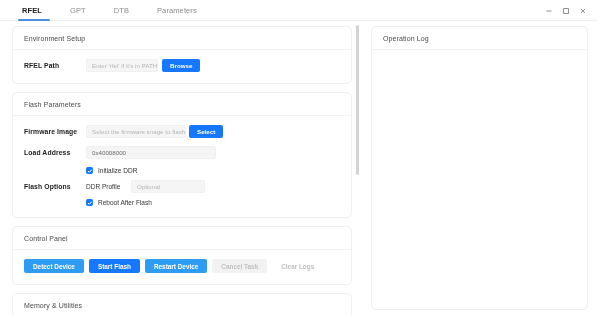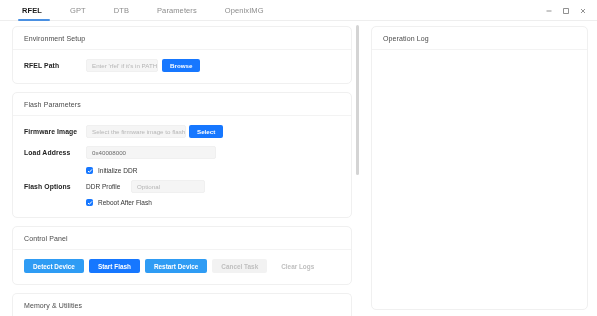--- a/index.html
+++ b/index.html
@@ -212,23 +212,20 @@
       </div>
       <div class="tab">
         <span>GPT</span>
       </div>
       <div class="tab">
         <span>DTB</span>
       </div>
       <div class="tab">
         <span>Parameters</span>
       </div>
-      <div class="tab">
-        <span>OpenixIMG</span>
-      </div>
     </div>
 
     <div class="wincontrols">
       <div class="wbtn">
         <span>
           <svg width="8" height="8" viewBox="0 0 8 8">
               <line x1="1.5" y1="4" x2="6.5" y2="4" stroke="#777" stroke-width="0.8"></line>
             </svg>
         </span>
       </div>

